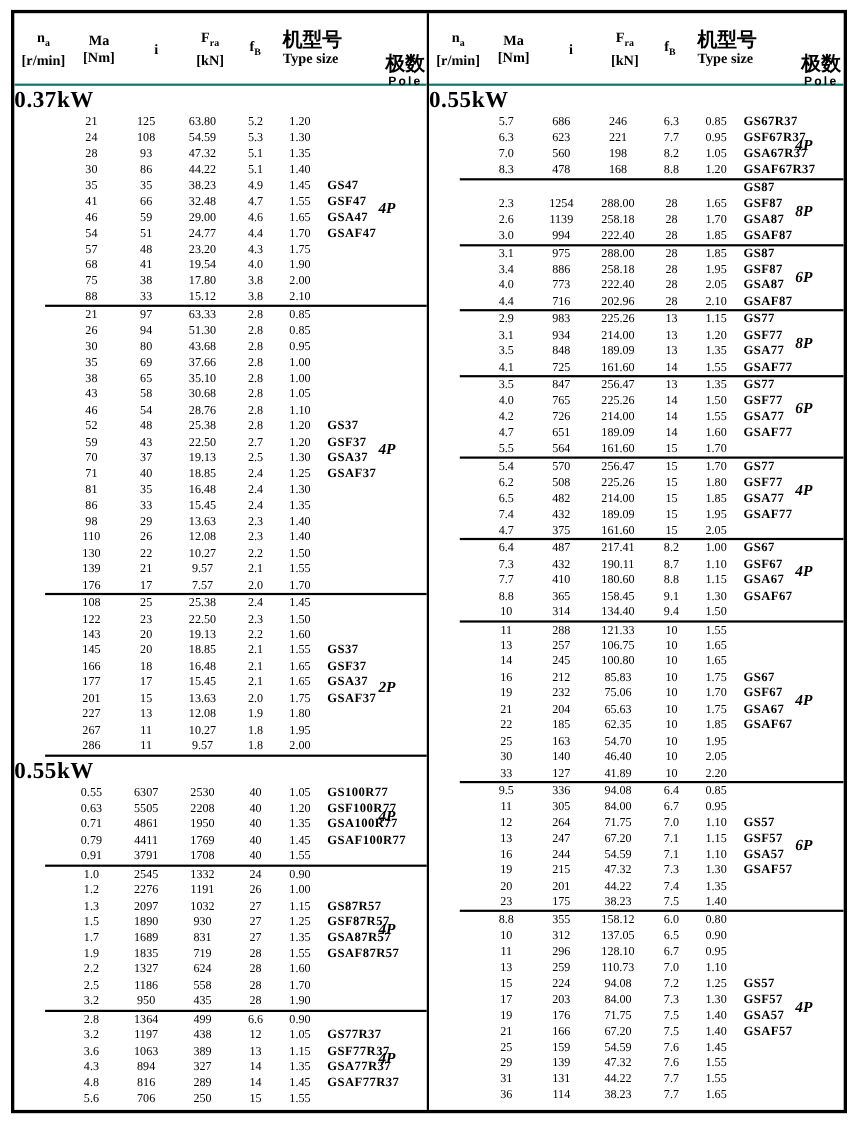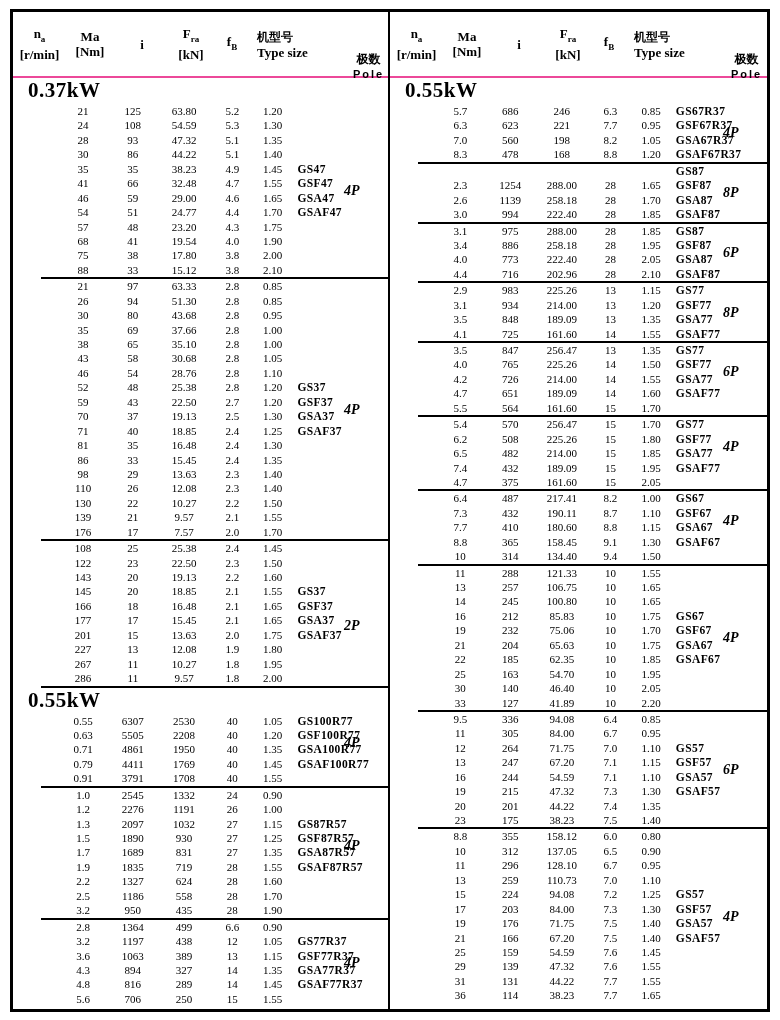--- a/index.html
+++ b/index.html
@@ -2,36 +2,36 @@
 <html><head>
 <meta charset="utf-8">
 <style>
   html,body{margin:0;padding:0;background:#fff;}
   body{width:780px;height:1020px;position:relative;font-family:"Liberation Serif",serif;color:#000;}
   .table-frame{position:absolute;left:10px;top:9px;width:760px;height:1003px;border:3px solid #000;box-sizing:border-box;display:flex;background:#fff;}
   .column{width:50%;height:100%;display:flex;flex-direction:column;overflow:hidden;box-sizing:border-box;}
   .column.left{border-right:2px solid #000;}
 
   
-  .col-header{height:64px;border-bottom:2px solid #ec4899;display:flex;align-items:center;flex-shrink:0;}
+  .col-header{height:64px;border-bottom:2px solid #0f766e;display:flex;align-items:center;flex-shrink:0;}
   .hcell{text-align:center;font-weight:bold;font-size:13px;line-height:15px;box-sizing:border-box;}
   .hcell sub{font-size:9px;}
-  .hcell .zh{font-size:12px;line-height:16px;font-family:"DejaVu Sans",sans-serif;}
+  .hcell .zh{font-size:18px;line-height:16px;font-family:"DejaVu Sans",sans-serif;}
   .hcell .en-mono{font-family:Liberation Sans, sans-serif;letter-spacing:2px;font-size:11px;}
 
   
   .w-na{width:53px;}
   .w-ma{width:48px;}
   .w-i{width:56px;}
   .w-fra{width:42px;}
   .w-fb{width:40px;}
   .w-type{width:97px;text-align:left;padding-left:5px;}
   .w-pole{flex:1;margin-top:44px;}
 
-  .section-title{font-weight:bold;font-size:21px;height:26px;line-height:25px;padding-left:15px;flex-shrink:0;letter-spacing:0.5px;}
+  .section-title{font-weight:bold;font-size:21px;height:26px;line-height:25px;padding-left:0;flex-shrink:0;letter-spacing:0.5px;}
   .sep{height:2px;flex-shrink:0;}
   .sep i{display:block;height:2px;margin-left:28px;background:#000;}
 
   .block{position:relative;flex-shrink:0;margin-left:44px;}
   .row{display:flex;height:14.45px;font-size:11px;line-height:14.4px;}
   .cell{text-align:center;box-sizing:border-box;overflow:visible;white-space:nowrap;}
   .cell.type{text-align:left;font-weight:bold;font-size:11.5px;letter-spacing:0.4px;}
   .pole-label{position:absolute;right:0;width:44px;text-align:left;font-weight:bold;font-size:14px;height:15px;line-height:15px;font-style:italic;}
 </style>
 </head>

